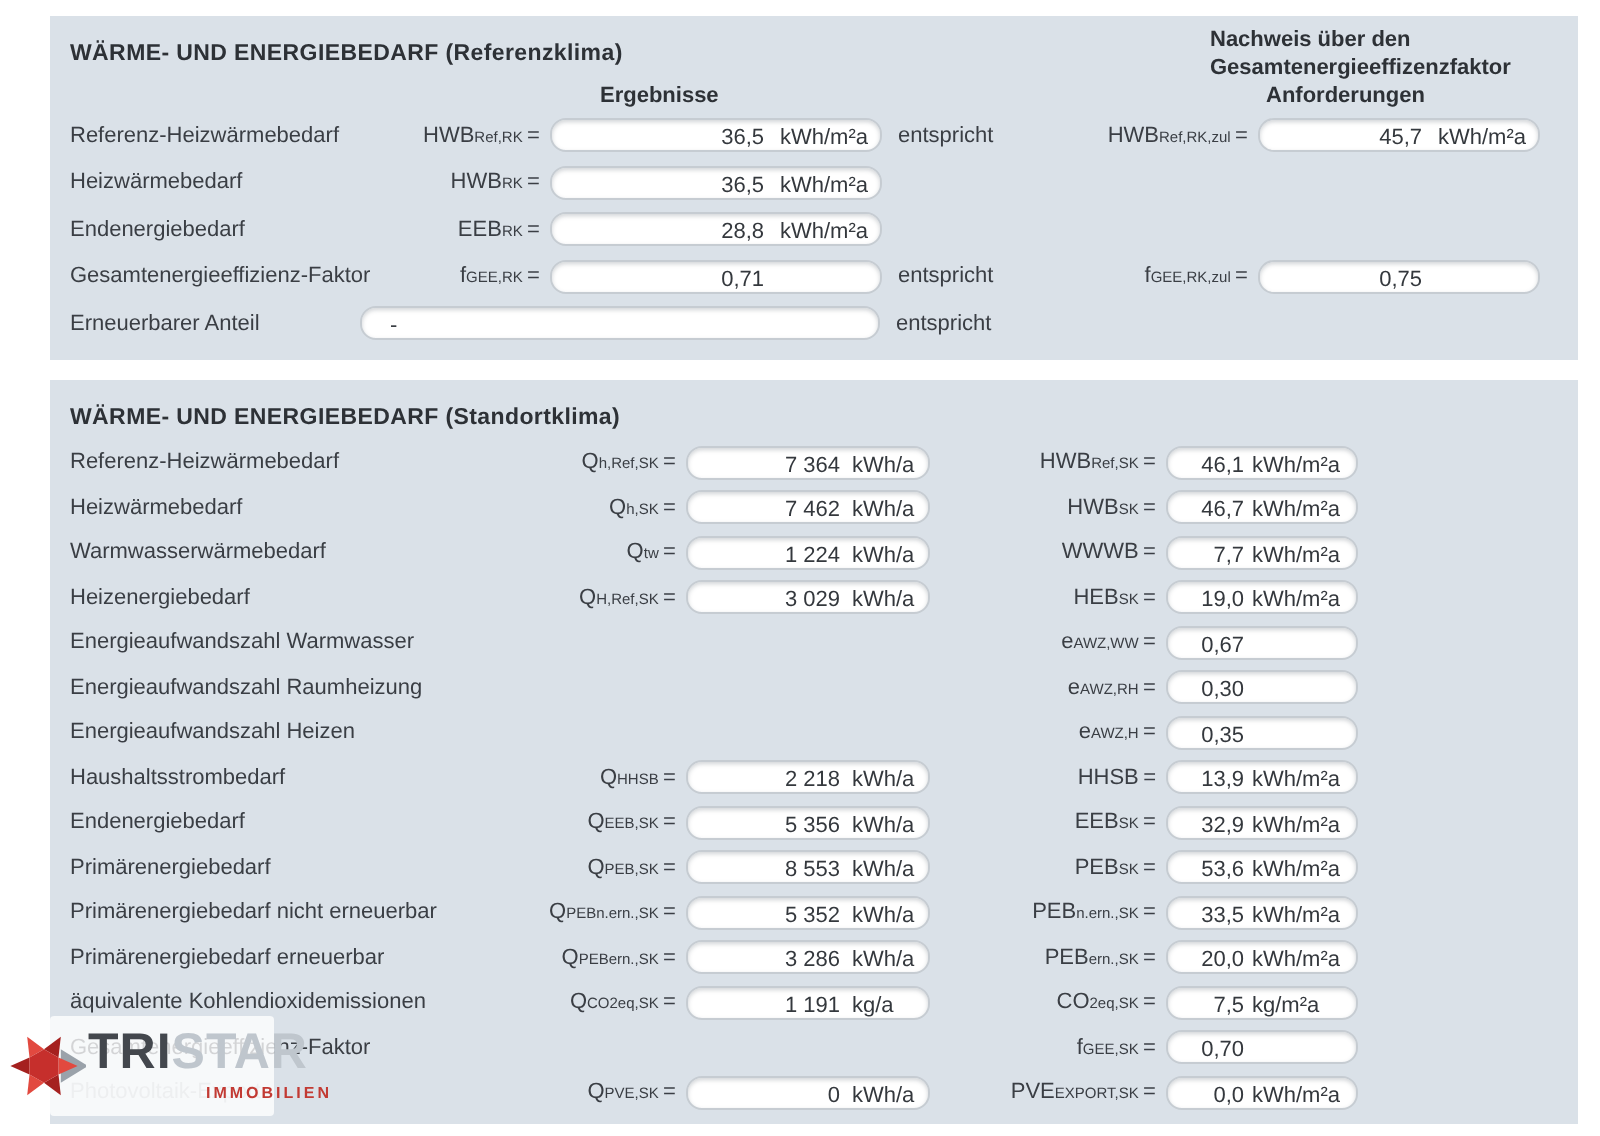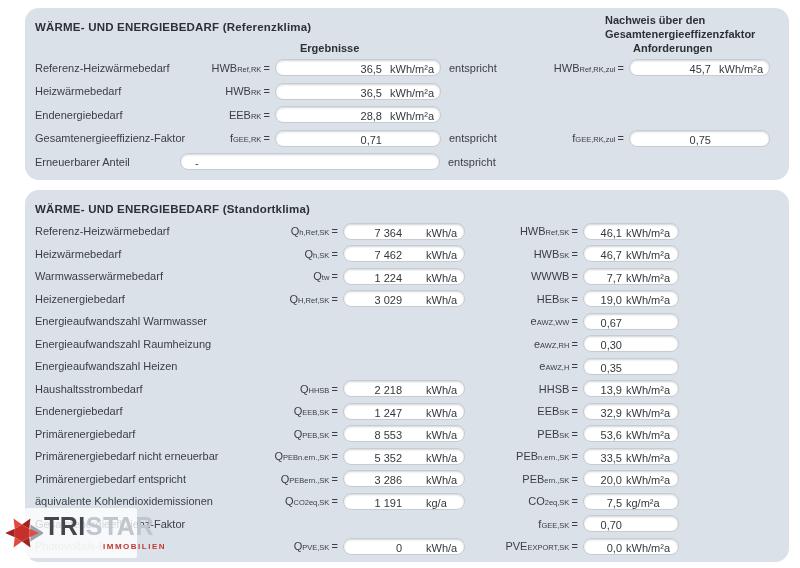--- a/index.html
+++ b/index.html
@@ -3,21 +3,21 @@
 <meta charset="utf-8">
 <style>
   html,body { margin:0; padding:0; }
   body {
     width:800px; height:568px; position:relative; overflow:hidden;
     background:#ffffff; color:#3a3e44;
     font-family:"Liberation Sans", sans-serif; font-size:11px;
   }
   .panel {
     position:absolute; left:25px; width:764px;
-    background:#dae1e8; border-radius:14px;
+    background:#dae1e8; border-radius:0;
   }
   #panel1 { top:8px; height:172px; }
   #panel2 { top:190px; height:372px; }
   .panel-title {
     position:absolute; left:10px; top:13px;
     font-weight:bold; font-size:11.5px; color:#2d3136; letter-spacing:.2px;
   }
   .proof-head {
     position:absolute; left:580px; top:5px; width:190px;
     font-weight:bold; line-height:14px; color:#2d3136;
@@ -52,21 +52,21 @@
     background:#ffffff; border:1px solid #c6ccd2; border-radius:8px;
     box-shadow: inset 0 1px 2px rgba(90,100,110,.28);
     display:flex; align-items:flex-end; padding:0 6px;
     white-space:nowrap;
   }
   .vf .num { flex:1; text-align:right; color:#34383d; }
   .vf .unit { box-sizing:border-box; padding-left:8px; color:#34383d; }
   .u-p1 { width:52px; }
   .u-p2a { width:38px; padding-left:6px !important;margin-top:24px; }
   .u-p2b { width:50px; padding-left:4px !important; }
-  .vf1 { width:122px;gap:18px; }
+  .vf1 { width:122px; }
   .vf2 { width:96px; }
   .vf.wf { justify-content:flex-start; padding-left:14px; }
   .ents { padding-left:8px; white-space:nowrap; }
   
   #logo { position:absolute; left:0; top:505px; width:205px; height:56px; z-index:5; }
   #logo .plate {
     position:absolute; left:25px; top:3px; width:112px; height:50px;
     background:rgba(255,255,255,.78); border-radius:2px;
   }
   #logo svg { position:absolute; left:1px; top:7px; }
@@ -258,21 +258,21 @@
         <span class="sym">HHSB =</span>
         <span class="vf vf2">
           <span class="num">13,9</span>
           <span class="unit u-p2b">kWh/m²a</span>
         </span>
       </div>
       <div class="p2row">
         <span class="lab">Endenergiebedarf</span>
         <span class="sym">Q<sub>EEB,SK</sub> =</span>
         <span class="vf vf1">
-          <span class="num">1 247</span>
+          <span class="num">5 356</span>
           <span class="unit u-p2a">kWh/a</span>
         </span>
         <span></span>
         <span class="sym">EEB<sub>SK</sub> =</span>
         <span class="vf vf2">
           <span class="num">32,9</span>
           <span class="unit u-p2b">kWh/m²a</span>
         </span>
       </div>
       <div class="p2row">
@@ -297,21 +297,21 @@
           <span class="unit u-p2a">kWh/a</span>
         </span>
         <span></span>
         <span class="sym">PEB<sub>n.ern.,SK</sub> =</span>
         <span class="vf vf2">
           <span class="num">33,5</span>
           <span class="unit u-p2b">kWh/m²a</span>
         </span>
       </div>
       <div class="p2row">
-        <span class="lab">Primärenergiebedarf entspricht</span>
+        <span class="lab">Primärenergiebedarf erneuerbar</span>
         <span class="sym">Q<sub>PEBern.,SK</sub> =</span>
         <span class="vf vf1">
           <span class="num">3 286</span>
           <span class="unit u-p2a">kWh/a</span>
         </span>
         <span></span>
         <span class="sym">PEB<sub>ern.,SK</sub> =</span>
         <span class="vf vf2">
           <span class="num">20,0</span>
           <span class="unit u-p2b">kWh/m²a</span>

